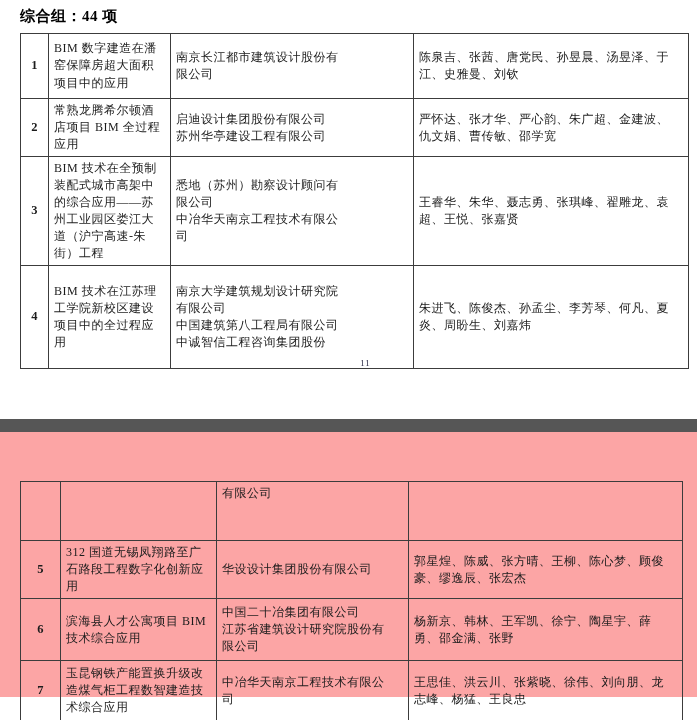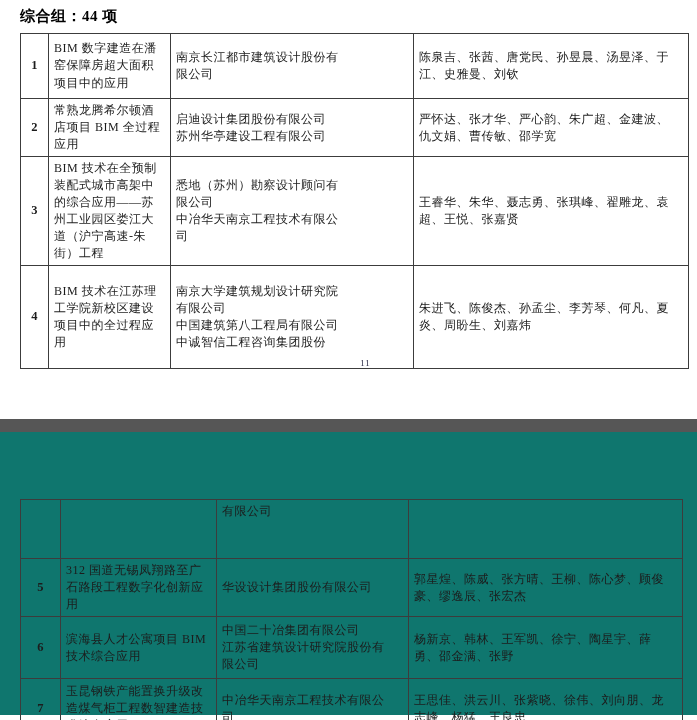--- a/index.html
+++ b/index.html
@@ -54,21 +54,21 @@
 
   .pagenum{
     position:absolute;top:358px;left:17px;width:697px;
     text-align:center;font-size:9px;color:#2a2a46;letter-spacing:1px;
   }
 
   
   .page-break{height:13px;width:697px;background:#565656;}
 
   
-  .page-two{background:#0f766e;padding-top:58px;height:225px;}
+  .page-two{background:#fca5a5;padding-top:40px;height:225px;}
 </style>
 </head>
 <body>
 
 <div class="viewport">
 
   <section class="page-one">
     <div class="heading heading-1">综合组：44 项</div>
 
     <table class="awards t1">

